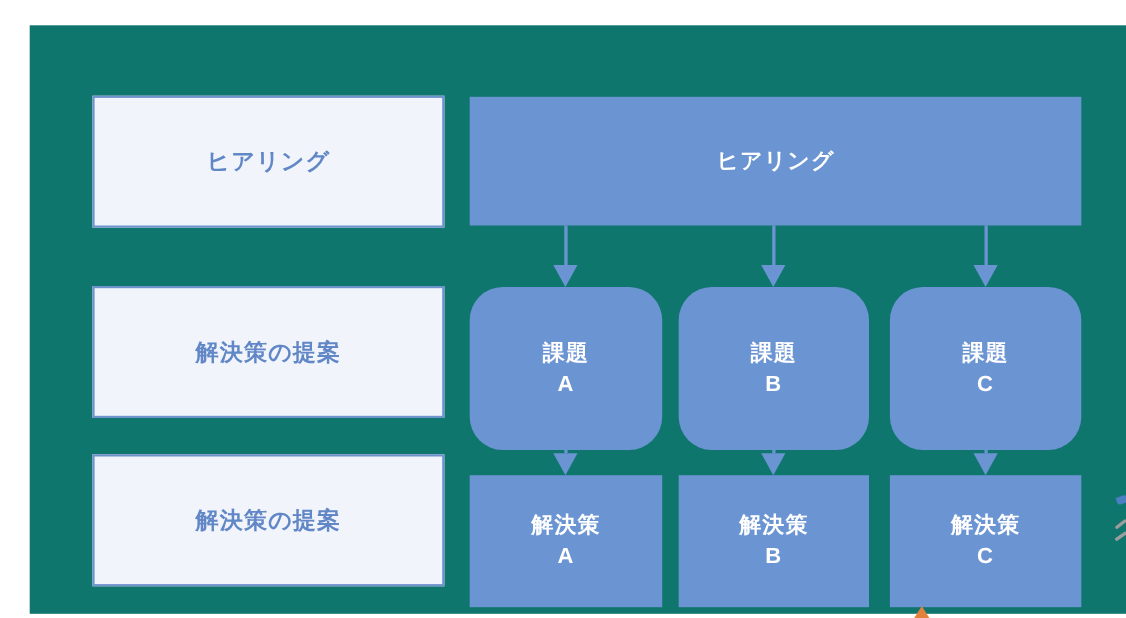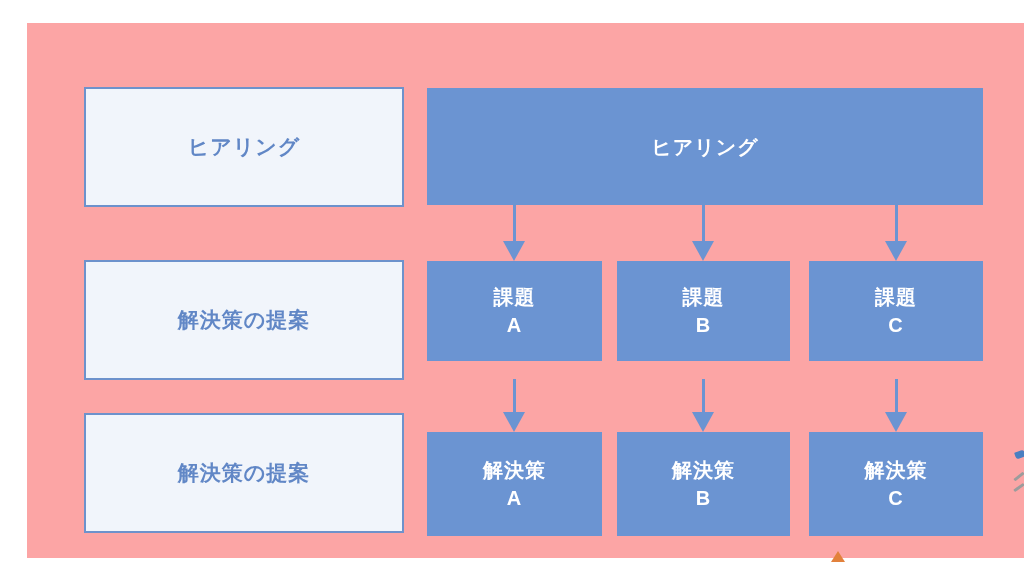--- a/index.html
+++ b/index.html
@@ -3,41 +3,41 @@
 <meta charset="utf-8">
 <style>
   html,body{margin:0;padding:0;}
   body{
     width:1024px;height:562px;position:relative;overflow:hidden;
     background:#ffffff;
     font-family:"Liberation Sans","DejaVu Sans",sans-serif;
   }
   .panel{
     position:absolute;left:27px;top:23px;width:997px;height:535px;
-    background:#fca5a5;
+    background:#0f766e;
   }
   
   .stage-box{
     position:absolute;left:57px;width:316px;height:116px;
     background:#f1f5fb;border:2px solid #6d92cc;
     display:flex;align-items:center;justify-content:center;
     color:#6187c6;font-weight:bold;font-size:21px;letter-spacing:1px;
   }
   .stage-1{top:64px;}
   .stage-2{top:237px;}
   .stage-3{top:390px;}
   
   .flow-box{
     position:absolute;background:#6b94d2;color:#ffffff;font-weight:bold;
     display:flex;flex-direction:column;align-items:center;justify-content:center;
     font-size:20px;letter-spacing:1px;text-align:center;line-height:28px;
   }
   .hearing-box{left:400px;top:65px;width:556px;height:117px;}
-  .row2{top:238px;height:100px;}
-  .row3{top:409px;height:104px;}
+  .row2{top:238px;height:148px;border-radius:30px;}
+  .row3{top:409px;height:120px;}
   .col-a{left:400px;width:175px;}
   .col-b{left:590px;width:173px;}
   .col-c{left:782px;width:174px;}
   
   .arrow{position:absolute;width:22px;display:flex;flex-direction:column;align-items:center;}
   .arrow .stem{width:3px;flex:1;background:#6b94d2;}
   .arrow .head{
     width:0;height:0;
     border-left:11px solid transparent;border-right:11px solid transparent;
     border-top:20px solid #6b94d2;

